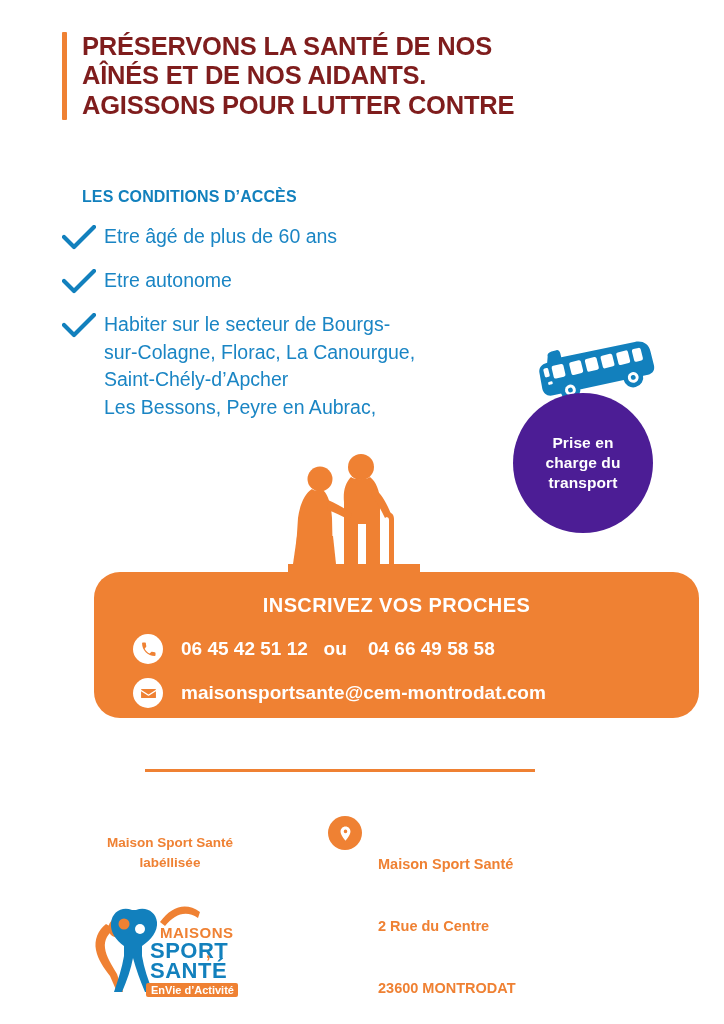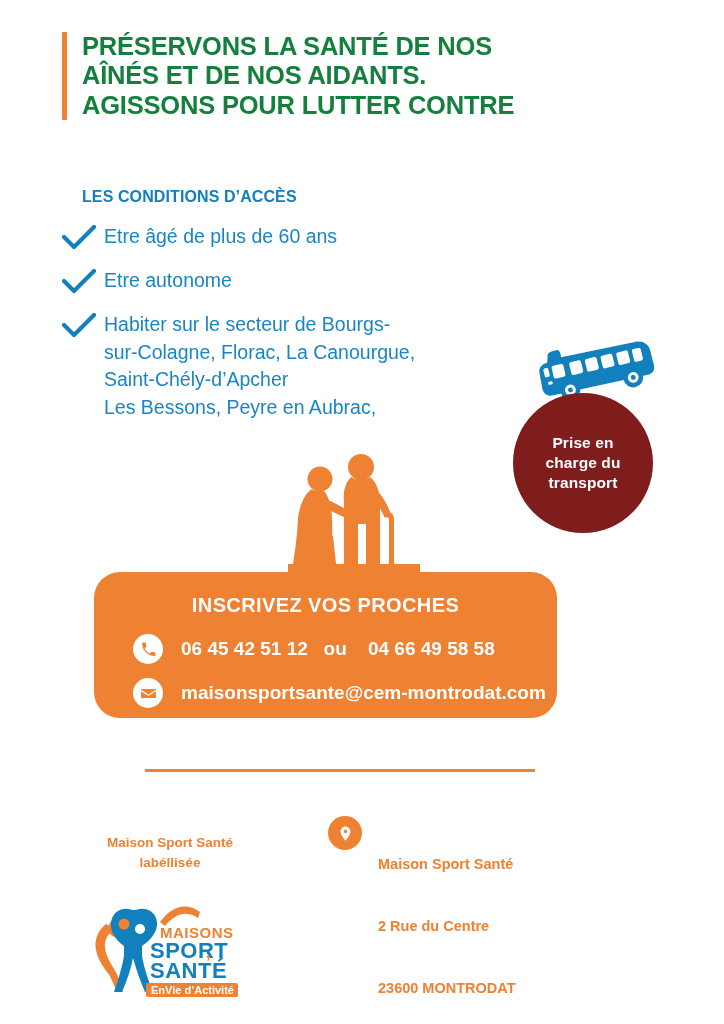--- a/index.html
+++ b/index.html
@@ -11,21 +11,21 @@
     overflow:hidden;
     -webkit-font-smoothing:antialiased;
   }
   .page{position:relative;width:724px;height:1024px;}
 
   
   .title-wrap{position:absolute;left:62px;top:32px;width:560px;display:flex;align-items:stretch;}
   .title-bar{width:5px;background:#ef8133;flex:0 0 5px;border-radius:1px;}
   .title-text{
     margin-left:15px;
-    color:#15803d;
+    color:#7f1d1d;
     font-size:25.5px;
     font-weight:bold;
     line-height:1.155;
     letter-spacing:-0.2px;
     text-transform:uppercase;
   }
   .title-text div{white-space:nowrap;}
 
   
   .cond-heading{
@@ -40,35 +40,35 @@
     color:#1a85c4;font-size:19.5px;line-height:1.42;font-weight:400;
     padding-top:1px;
   }
   .cond-text .ln{display:block;}
 
   
   .transport{position:absolute;left:513px;top:335px;width:150px;height:200px;}
   .bus{position:absolute;left:10px;top:0px;width:140px;height:70px;}
   .circle{
     position:absolute;left:0px;top:58px;width:140px;height:140px;
-    border-radius:50%;background:#7f1d1d;
+    border-radius:50%;background:#4c1d95;
     display:flex;align-items:center;justify-content:center;
   }
   .circle-text{
     color:#ffffff;text-align:center;font-size:15.5px;font-weight:bold;
     line-height:1.28;letter-spacing:0.1px;
   }
   .circle-text span{display:block;}
 
   
   .elderly{position:absolute;left:288px;top:452px;width:132px;height:128px;}
 
   
   .orange-box{
-    position:absolute;left:94px;top:572px;width:463px;height:146px;
+    position:absolute;left:94px;top:572px;width:605px;height:146px;
     background:#ef8133;border-radius:26px;
   }
   .ob-title{
     position:absolute;left:0;right:0;top:22px;text-align:center;
     color:#ffffff;font-size:20px;font-weight:bold;letter-spacing:0.4px;
   }
   .ob-row{position:absolute;display:flex;align-items:center;}
   .ob-row.phone{left:39px;top:62px;}
   .ob-row.mail{left:39px;top:106px;}
   .ob-icon{

